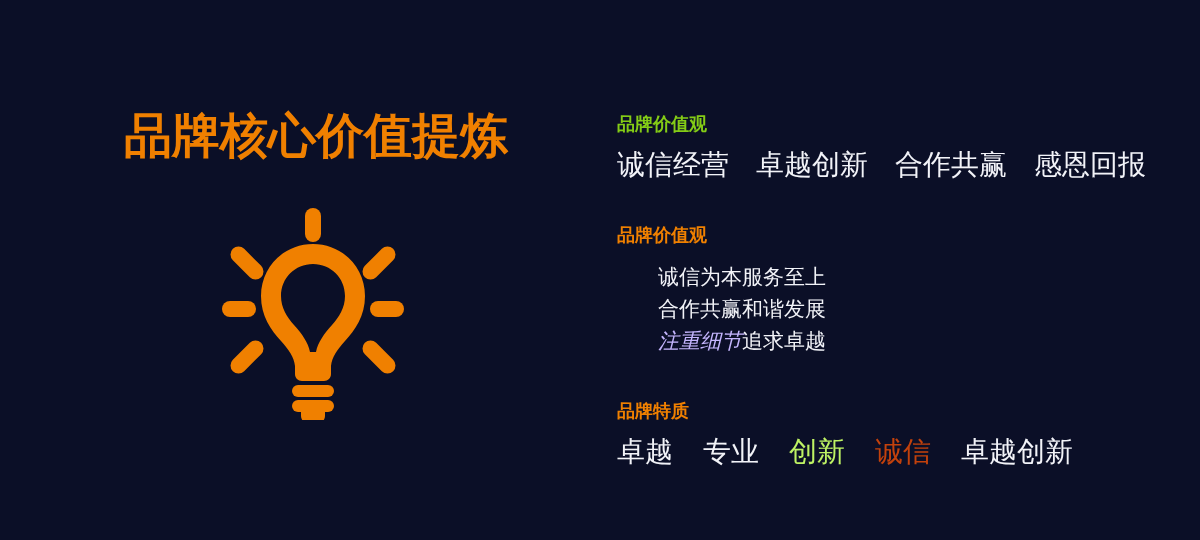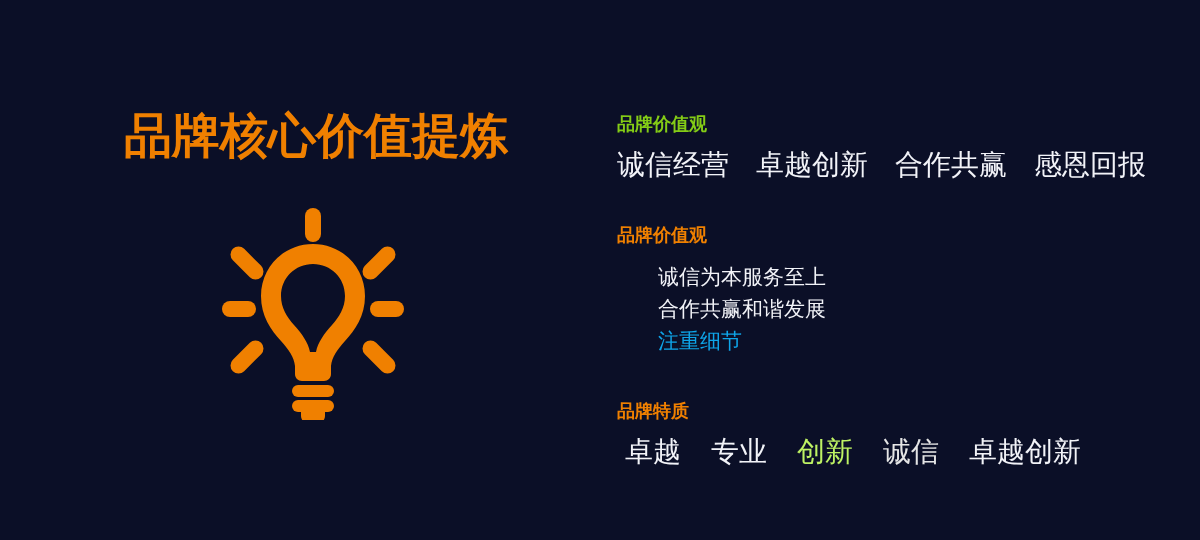--- a/index.html
+++ b/index.html
@@ -201,30 +201,31 @@
       <div class="paired-rows" id="philosophy-list">
         <div class="paired-row">
           <span class="value-item col-a" style="color: rgb(242, 243, 248);">诚信为本</span>
           <span class="value-item col-b" style="color: rgb(242, 243, 248);">服务至上</span>
         </div>
         <div class="paired-row">
           <span class="value-item col-a" style="color: rgb(242, 243, 248);">合作共赢</span>
           <span class="value-item col-b" style="color: rgb(242, 243, 248);">和谐发展</span>
         </div>
         <div class="paired-row">
-          <span class="value-item col-a" style="color: #0ea5e9;">注重细节</span>
+          <span class="value-item col-a" style="color: #c4b5fd; font-style: italic;">注重细节</span>
+          <span class="value-item col-b" style="color: rgb(242, 243, 248);">追求卓越</span>
         </div>
       </div>
     </div>
 
     <div class="value-section" id="section-traits">
       <div class="section-heading" style="color: rgb(240, 128, 0);">品牌特质</div>
       <div class="inline-items" id="traits-list">
-        <span class="value-item" style="color: rgb(242, 243, 248); margin-left: 8px;">卓越</span>
+        <span class="value-item" style="color: rgb(242, 243, 248);">卓越</span>
         <span class="value-item" style="color: rgb(242, 243, 248);">专业</span>
         <span class="value-item" style="color: #bef264;">创新</span>
-        <span class="value-item" style="color: #e5e5e5;">诚信</span>
+        <span class="value-item" style="color: #c2410c;">诚信</span>
         <span class="value-item" style="color: rgb(242, 243, 248);">卓越创新</span>
       </div>
     </div>
 
   </div>
 </div>
 
 </body></html>

